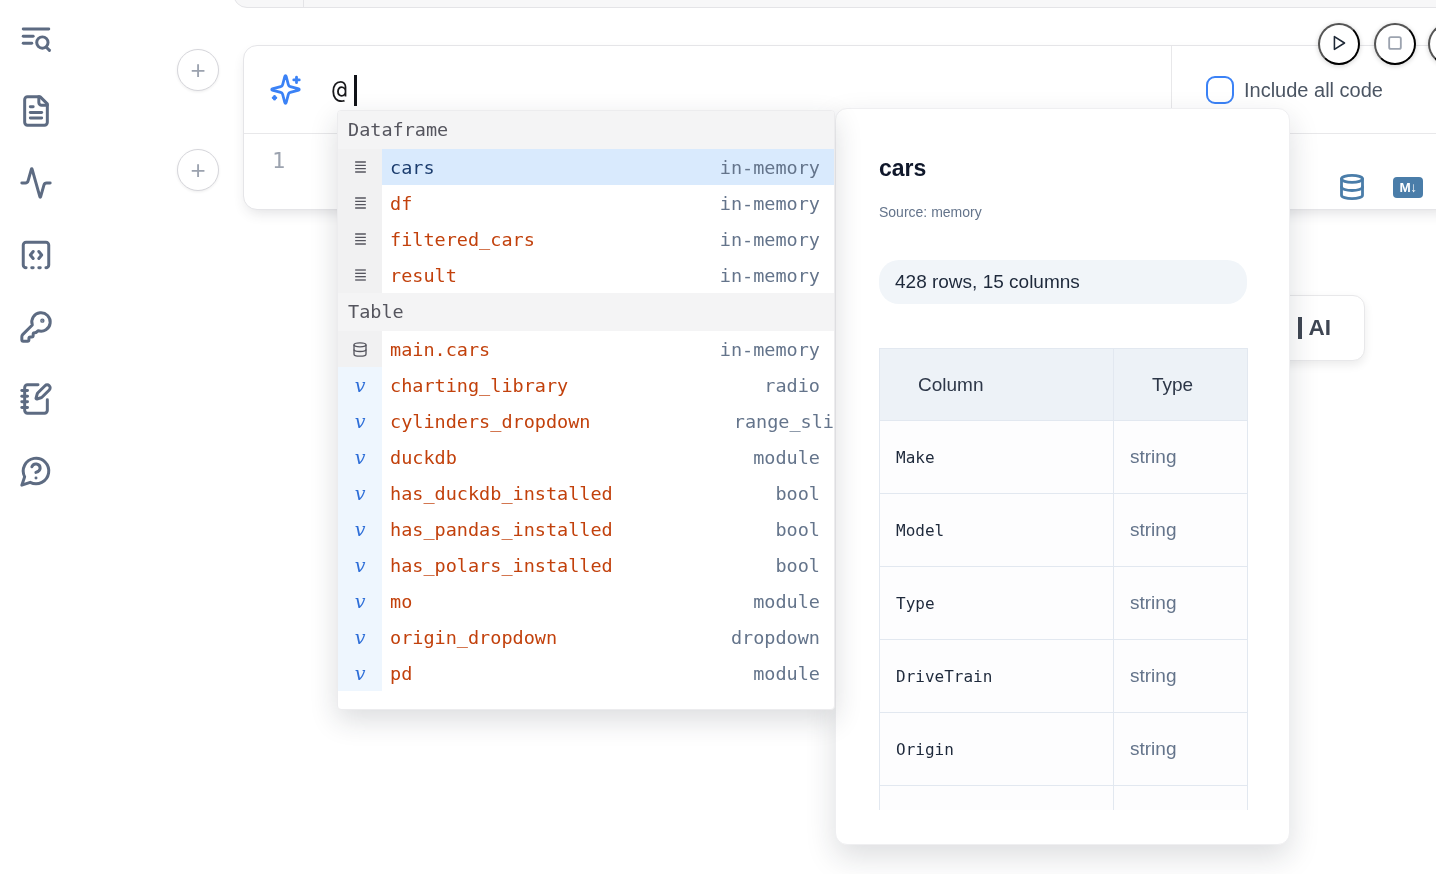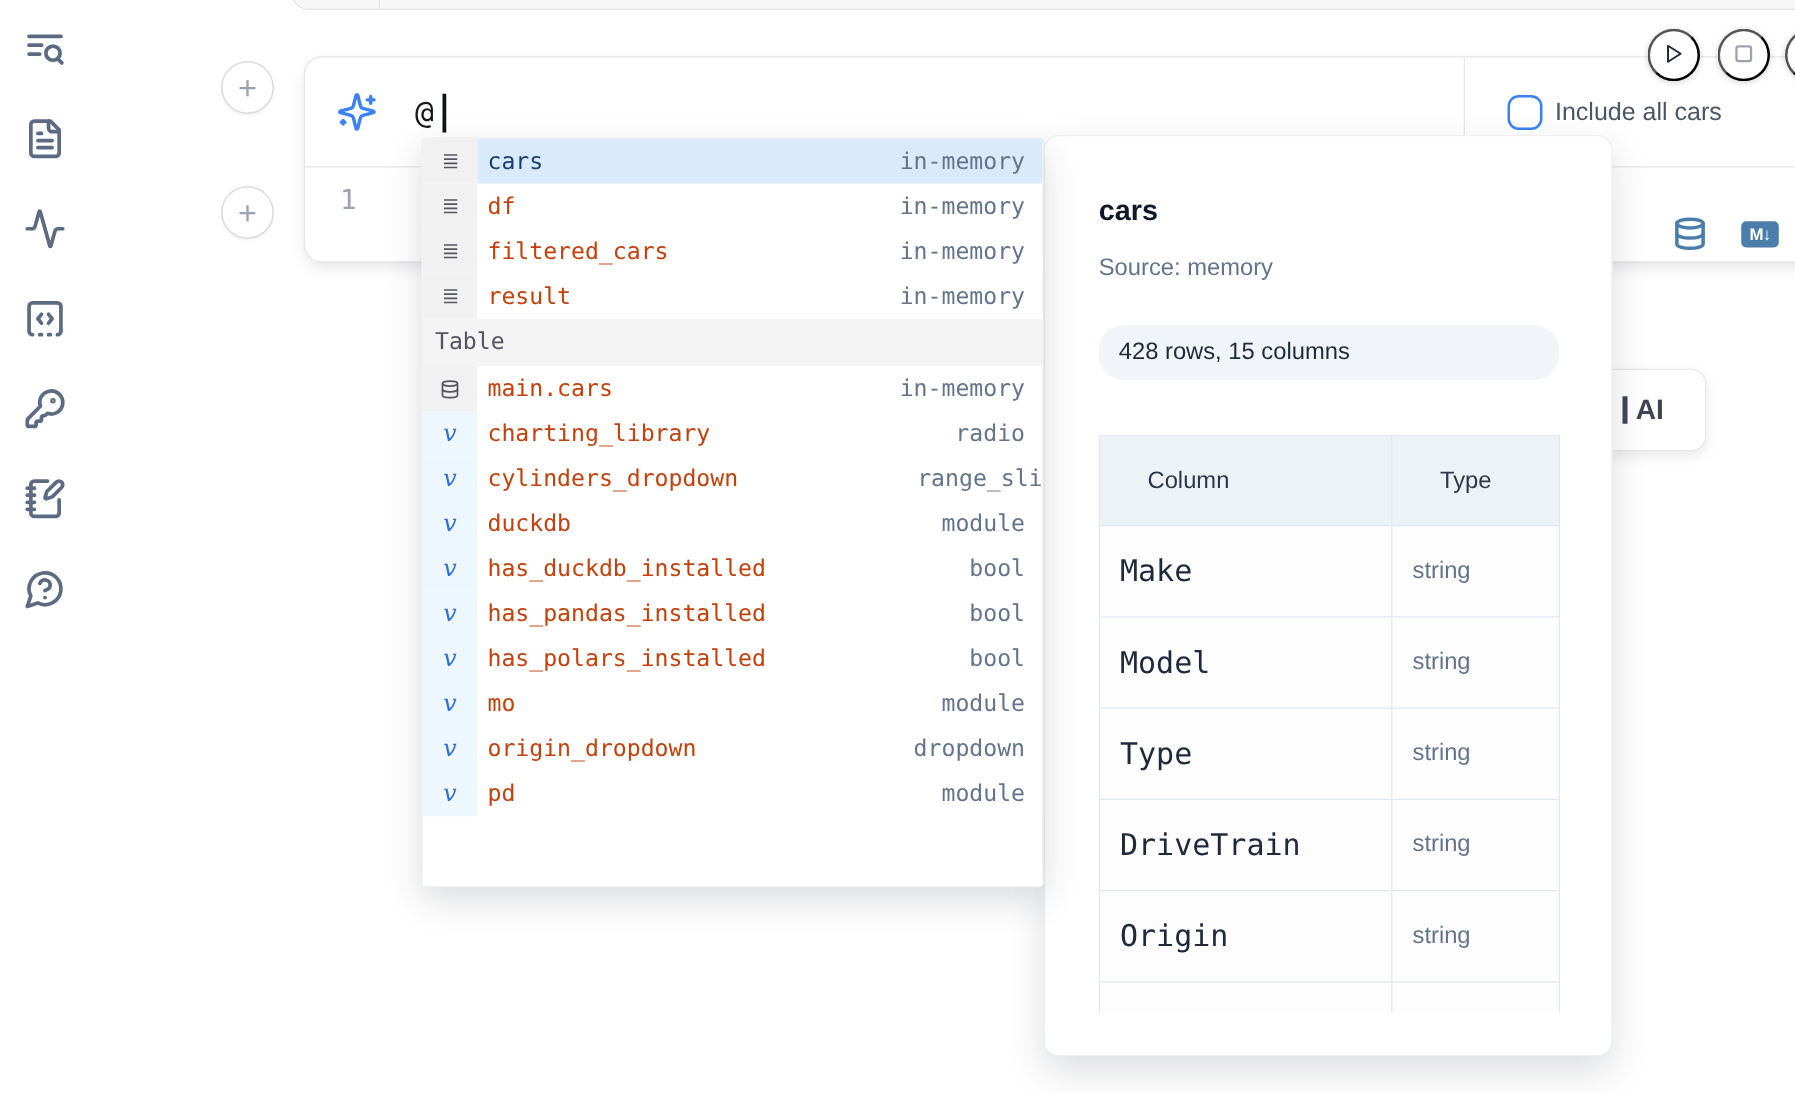--- a/index.html
+++ b/index.html
@@ -71,29 +71,29 @@
   .ac-name { padding-left:8px; font-size:18.5px; color:#c2410c; white-space:nowrap; }
   .ac-row.selected .ac-name { color:#1c3d6e; }
   .ac-detail { margin-left:auto; padding-right:14px; font-size:18.5px; color:#64748b; white-space:nowrap;text-align:center; }
   .ac-detail.clip-right { padding-right:0; }
   .vglyph { font-family:"DejaVu Serif",serif; font-style:italic; color:#2f6fd8; font-size:19px; }
 
   
   .preview { position:absolute; left:835px; top:108px; width:455px; height:737px; background:#fff;
     border:1px solid #efeff1; border-radius:12px; box-shadow:0 12px 30px rgba(30,35,50,.15); z-index:25; overflow:hidden; }
   .preview-title { position:absolute; left:43px; top:46px; font-size:23px; font-weight:bold; color:#0f172a; }
-  .preview-source { position:absolute; left:43px; top:95px; font-size:19px; color:#64748b; }
+  .preview-source { position:absolute; left:43px; top:95px; font-size:14px; color:#64748b; }
   .preview-shape { position:absolute; left:43px; top:151px; width:368px; height:44px; background:#f1f5f9;
     border-radius:20px; font-size:19px; color:#1e293b; line-height:44px; padding-left:16px; }
   .preview-table-wrap { position:absolute; left:43px; top:239px; width:369px; height:462px; overflow:hidden; }
   table.schema { border-collapse:collapse; width:368px; table-layout:fixed; }
   table.schema th, table.schema td { border:1px solid #e2e8f0; text-align:left; padding:0 0 0 16px; }
   table.schema th { height:72px; background:#edf2f7; font-weight:normal; font-size:19px; color:#2d3748;padding-left:38px; }
   table.schema td { height:73px; background:#fdfdfe; }
-  td.cell-col { font-family:"DejaVu Sans Mono",monospace; font-size:24px; color:#1e293b; }
+  td.cell-col { font-family:"DejaVu Sans Mono",monospace; font-size:16px; color:#1e293b; }
   td.cell-type { font-size:19px; color:#64748b; }
   th.col-0, td.col-0 { width:234px; }
   th.col-1, td.col-1 { width:134px; }
 
   
   .ai-card { position:absolute; left:1058px; top:295px; width:307px; height:66px; background:#fff;
     border:1px solid #e8e8ea; border-radius:12px; box-shadow:0 4px 10px rgba(0,0,0,.08); z-index:10;
     display:flex; align-items:center; justify-content:flex-end; padding-right:33px; gap:7px; cursor:pointer; }
   .ai-card-bar { width:4px; height:22px; background:#3f4653; }
   .ai-card-label { font-size:22.5px; font-weight:bold; color:#3f4653; }
@@ -192,21 +192,21 @@
           <path d="M20 3v4"></path>
             <path d="M22 5h-4"></path>
             <path d="M4 17v2"></path>
             <path d="M5 18H3"></path>
         </svg>
       </span>
       <span class="prompt-text mono">@</span>
       <span class="caret"></span>
       <span class="ai-vdivider"></span>
       <span class="checkbox"></span>
-      <span class="checkbox-label">Include all cars</span>
+      <span class="checkbox-label">Include all code</span>
     </div>
     <div class="editor-row">
       <span class="line-number mono">1</span>
       <span class="editor-db-icon">
         <svg viewBox="0 0 24 24" fill="none" stroke="currentColor" stroke-width="2.4" stroke-linecap="round" stroke-linejoin="round">
           <ellipse cx="12" cy="5" rx="9" ry="3"></ellipse>
           <path d="M3 5V19A9 3 0 0 0 21 19V5"></path>
           <path d="M3 12A9 3 0 0 0 21 12"></path>
         </svg>
       </span>
@@ -255,20 +255,21 @@
             <tr>
               <td class="cell-col col-0"></td>
               <td class="cell-type col-1"></td>
             </tr>
           </tbody>
       </table>
     </div>
   </div>
 
   <div class="dropdown">
+      <div class="ac-header">Dataframe</div>
       <div class="ac-row selected">
         <span class="ac-gutter dataframe">
           <svg width="17" height="16" viewBox="0 0 24 24" stroke="#55555e" stroke-width="2">
             <line x1="4" y1="4.5" x2="20" y2="4.5"></line>
             <line x1="4" y1="9.5" x2="20" y2="9.5"></line>
             <line x1="4" y1="14.5" x2="20" y2="14.5"></line>
             <line x1="4" y1="19.5" x2="20" y2="19.5"></line>
           </svg>
         </span>
         <span class="ac-content">

